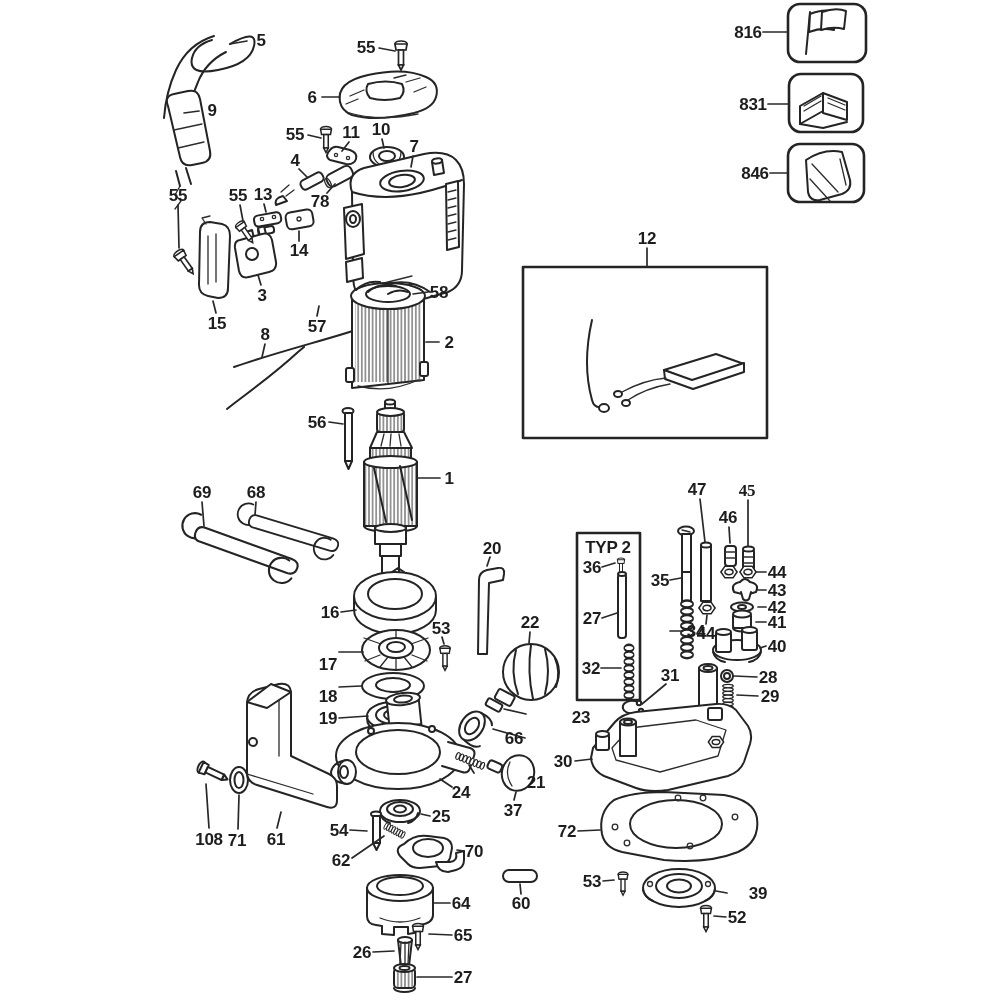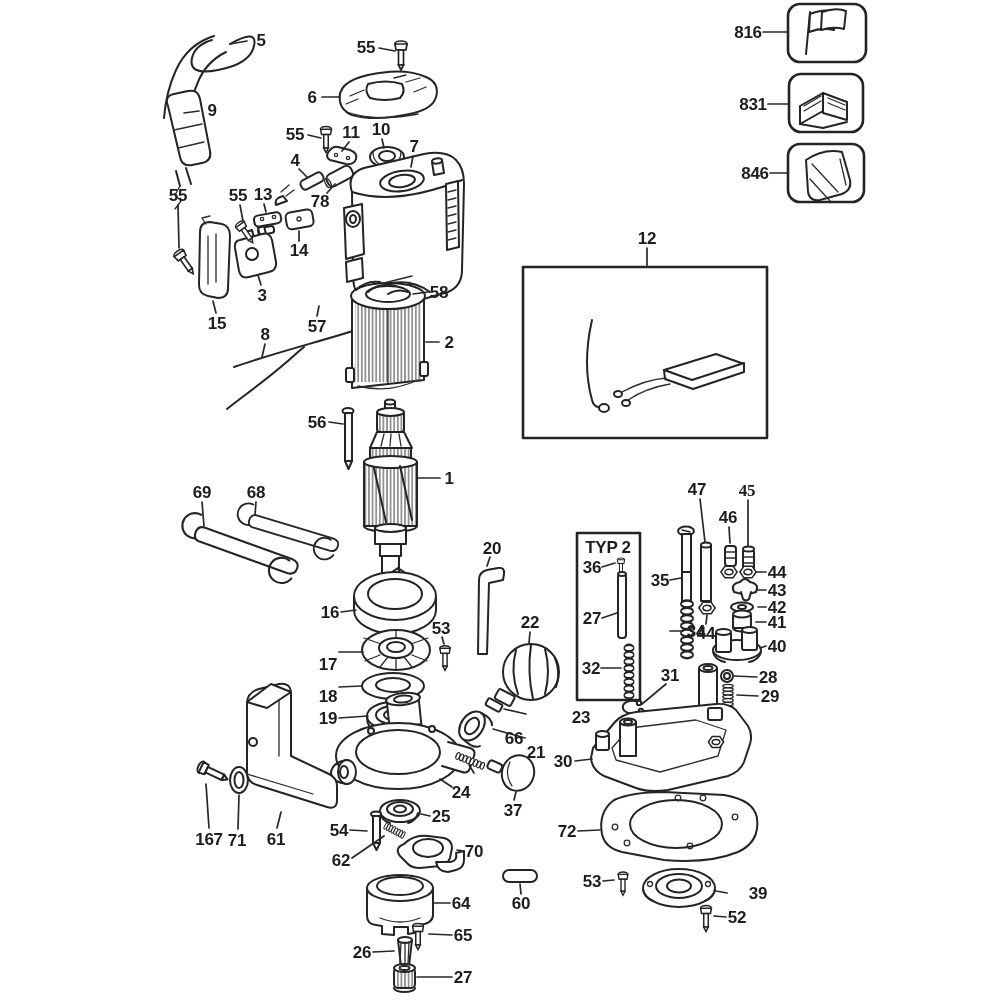--- a/index.html
+++ b/index.html
@@ -556,21 +556,21 @@
       <span class="plabel" style="left: 202px; top: 492px;">69</span>
       <span class="plabel" style="left: 256px; top: 492px;">68</span>
       <span class="plabel" style="left: 330px; top: 612px;">16</span>
       <span class="plabel" style="left: 328px; top: 652px; margin-top: 12px;">17</span>
       <span class="plabel" style="left: 328px; top: 687px; margin-top: 9px;">18</span>
       <span class="plabel" style="left: 328px; top: 718px;">19</span>
       <span class="plabel" style="left: 441px; top: 628px;">53</span>
       <span class="plabel" style="left: 492px; top: 548px;">20</span>
       <span class="plabel" style="left: 530px; top: 622px;">22</span>
       <span class="plabel" style="left: 537px; top: 717px; margin-left: 44px;">23</span>
-      <span class="plabel" style="left: 536px; top: 752px;">21</span>
+      <span class="plabel" style="left: 536px; top: 782px;">21</span>
       <span class="plabel" style="left: 592px; top: 567px;">36</span>
       <span class="plabel" style="left: 592px; top: 618px;">27</span>
       <span class="plabel" style="left: 591px; top: 668px;">32</span>
       <span class="plabel" style="left: 660px; top: 580px;">35</span>
       <span class="plabel" style="left: 660px; top: 631px; margin-left: 36px;">34</span>
       <span class="plabel" style="left: 706px; top: 633px;">44</span>
       <span class="plabel" style="left: 697px; top: 489px;">47</span>
       <span class="plabel" style="left: 728px; top: 517px;">46</span>
       <span class="plabel" style="left: 747px; top: 490px; font-family: Liberation Serif, serif;">45</span>
       <span class="plabel" style="left: 777px; top: 572px;">44</span>
@@ -582,21 +582,21 @@
       <span class="plabel" style="left: 768px; top: 677px;">28</span>
       <span class="plabel" style="left: 770px; top: 696px;">29</span>
       <span class="plabel" style="left: 563px; top: 761px;">30</span>
       <span class="plabel" style="left: 461px; top: 792px;">24</span>
       <span class="plabel" style="left: 479px; top: 738px; margin-left: 35px;">66</span>
       <span class="plabel" style="left: 513px; top: 810px;">37</span>
       <span class="plabel" style="left: 441px; top: 816px;">25</span>
       <span class="plabel" style="left: 339px; top: 830px;">54</span>
       <span class="plabel" style="left: 341px; top: 860px;">62</span>
       <span class="plabel" style="left: 474px; top: 851px;">70</span>
-      <span class="plabel" style="left: 209px; top: 839px;">167</span>
+      <span class="plabel" style="left: 209px; top: 839px;">108</span>
       <span class="plabel" style="left: 237px; top: 840px;">71</span>
       <span class="plabel" style="left: 276px; top: 839px;">61</span>
       <span class="plabel" style="left: 567px; top: 831px;">72</span>
       <span class="plabel" style="left: 592px; top: 881px;">53</span>
       <span class="plabel" style="left: 738px; top: 893px; margin-left: 20px;">39</span>
       <span class="plabel" style="left: 737px; top: 917px;">52</span>
       <span class="plabel" style="left: 461px; top: 903px;">64</span>
       <span class="plabel" style="left: 521px; top: 903px;">60</span>
       <span class="plabel" style="left: 463px; top: 935px;">65</span>
       <span class="plabel" style="left: 362px; top: 952px;">26</span>

